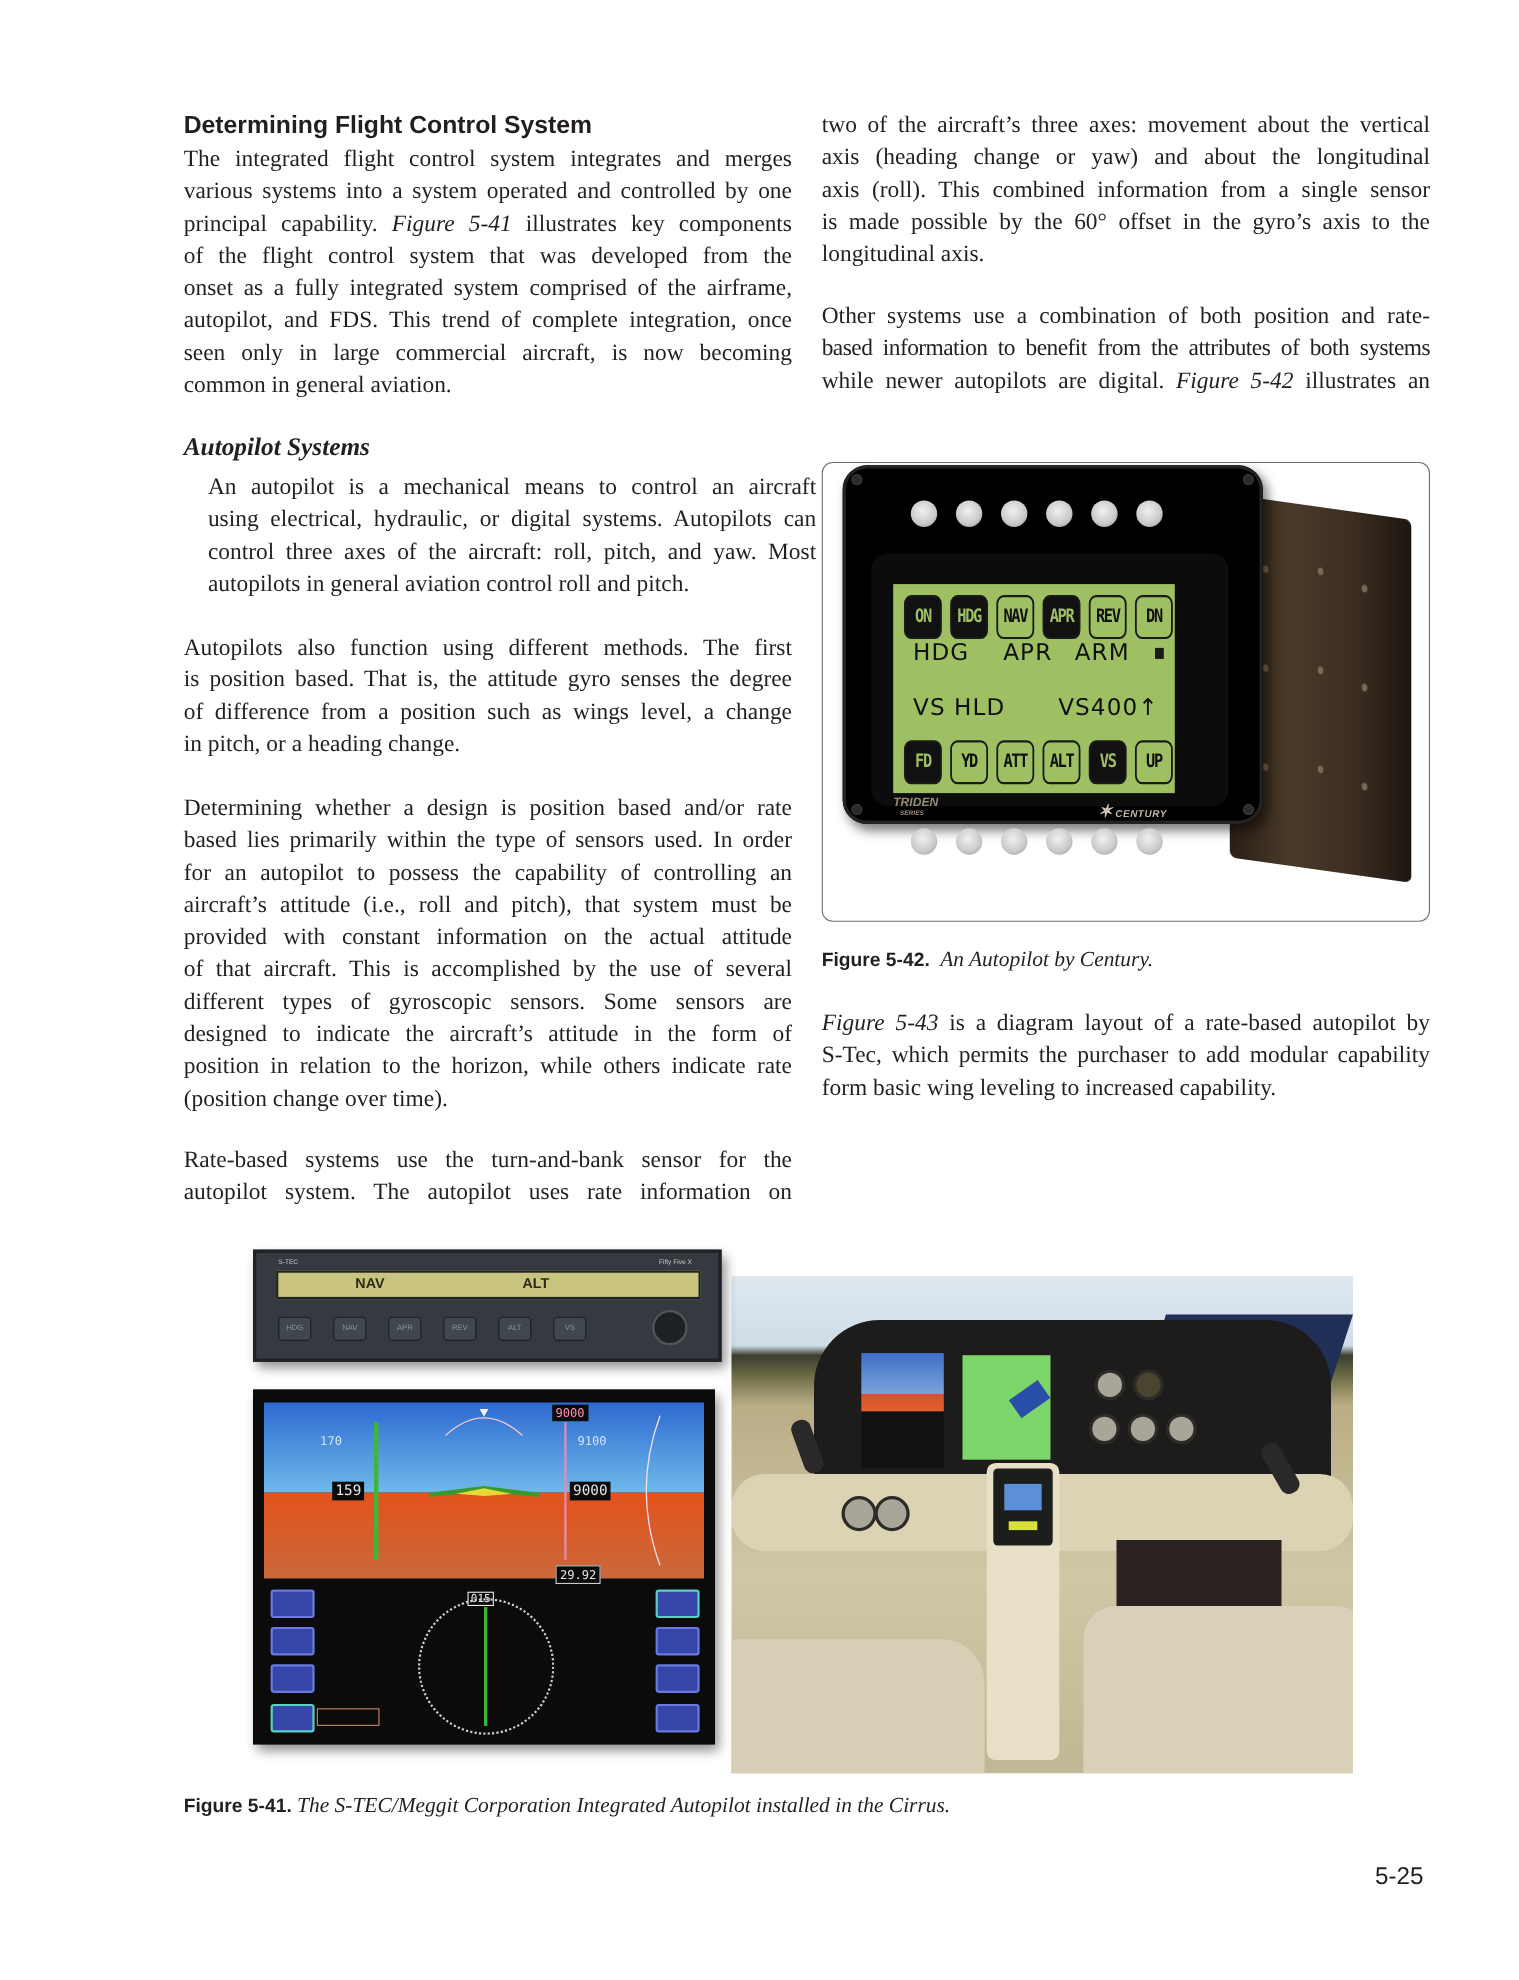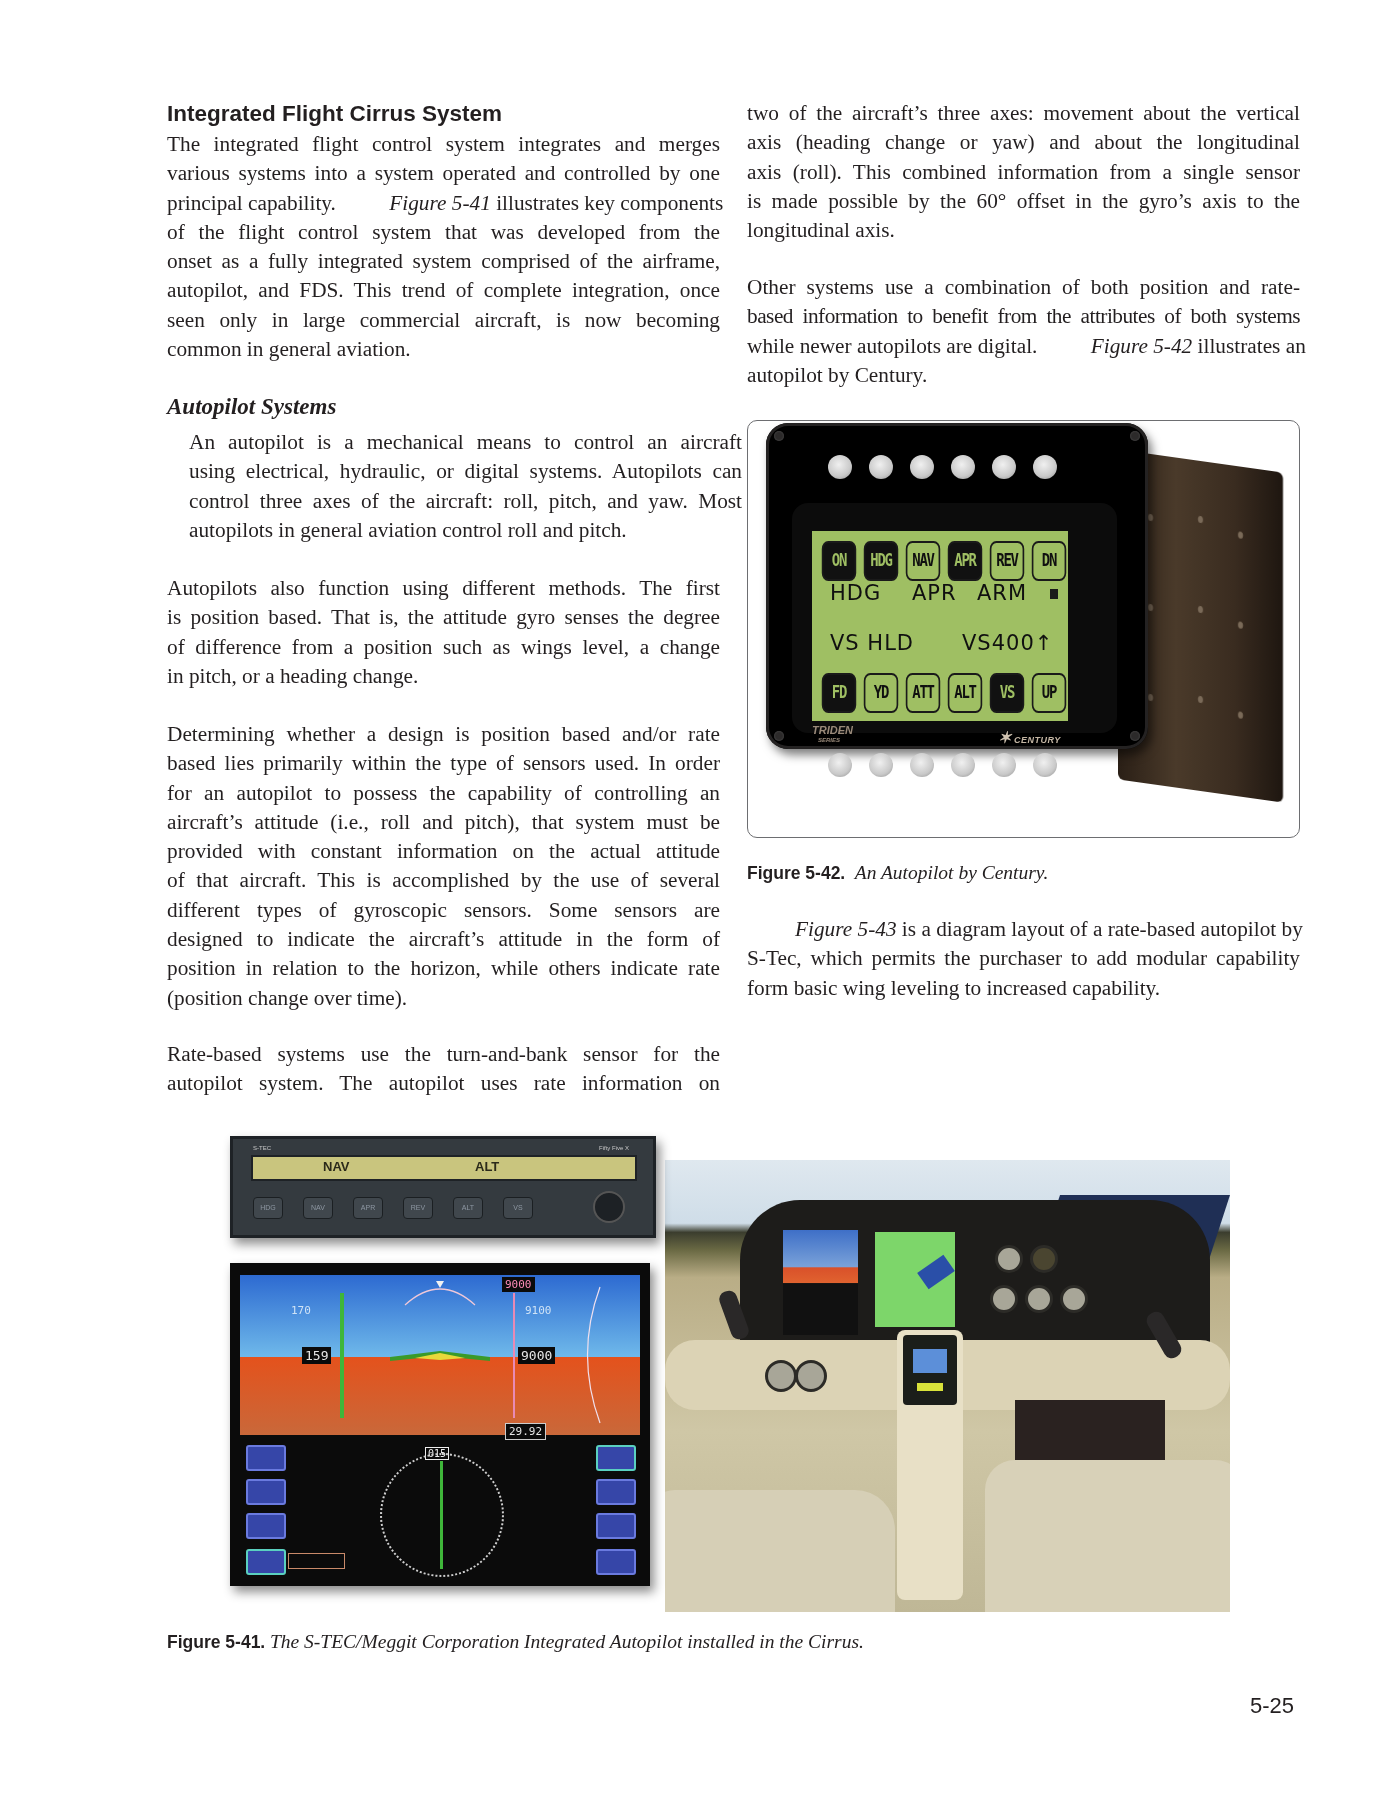--- a/index.html
+++ b/index.html
@@ -3,21 +3,21 @@
 <meta charset="utf-8">
 <style>
   html, body { margin:0; padding:0; background:#ffffff; }
   body { width:1381px; height:1800px; position:relative; overflow:hidden; color:#231f20; }
   .abs { position:absolute; }
   .h-sans { font-family:"Liberation Sans", sans-serif; font-weight:bold; font-size:22.5px; color:#231f20; }
   .h-ital { font-family:"Liberation Serif", serif; font-weight:bold; font-style:italic; font-size:23px; }
   .para { font-family:"Liberation Serif", serif; font-size:21.3px; line-height:29.3px; text-align:justify; margin:0; }
   .para .line { display:block; white-space:nowrap; text-align:justify; text-align-last:justify; height:29.3px; }
   .para .line.last { text-align-last:left; }
-  .para i { font-style:italic;margin-left:48px; }
+  .para i { font-style:italic; }
   .col-left { left:167px; width:553px; }
   .col-right { left:747px; width:553px; }
   .cap { font-size:19px; white-space:nowrap; }
   .cap b { font-family:"Liberation Sans", sans-serif; font-weight:bold; font-size:17.5px; }
   .cap i { font-family:"Liberation Serif", serif; font-style:italic; font-size:19.5px; }
   .pagenum { font-family:"Liberation Sans", sans-serif; font-size:22px; color:#231f20; }
 
   
   .fig42-frame { left:747px; top:420px; width:551px; height:416px; border:1.5px solid #6d6e71; border-radius:10px; background:#fff; overflow:hidden; }
   .ap-body { position:absolute; left:370px; top:40px; width:165px; height:330px;
@@ -79,21 +79,21 @@
   .pfd .readout { position:absolute; background:#0b0b0b; color:#e6e6e6; font-family:"DejaVu Sans Mono", monospace; font-size:11px; padding:1px 3px; }
   .pfd .wings { position:absolute; left:160px; top:88px; width:100px; height:14px; }
   .pfd .hsi { position:absolute; left:150px; top:190px; width:120px; height:120px; border-radius:50%; border:2px dotted #cfcfcf; }
   .pfd .hsi::after { content:""; position:absolute; left:58px; top:6px; width:3px; height:108px; background:#3fb63a; }
   .pfd .softkey { position:absolute; width:36px; height:22px; background:#3646a8; border:2px solid #6a7adf; border-radius:3px; }
   .pfd .hdgbox { position:absolute; left:195px; top:184px; font-family:"DejaVu Sans Mono", monospace; font-size:10px; color:#eee; border:1px solid #eee; padding:0 2px; background:#0b0b0b; }
 </style>
 </head>
 <body>
 
-<div class="abs h-sans" style="left:167px; top:101px;">Integrated Flight Cirrus System</div>
+<div class="abs h-sans" style="left:167px; top:101px;">Determining Flight Control System</div>
 
 <div class="abs para col-left" style="top:130px;">
   <span class="line">The integrated flight control system integrates and merges</span>
   <span class="line">various systems into a system operated and controlled by one</span>
   <span class="line"><span>principal capability. </span><i>Figure 5-41</i><span> illustrates key components</span></span>
   <span class="line">of the flight control system that was developed from the</span>
   <span class="line">onset as a fully integrated system comprised of the airframe,</span>
   <span class="line">autopilot, and FDS. This trend of complete integration, once</span>
   <span class="line">seen only in large commercial aircraft, is now becoming</span>
   <span class="line last">common in general aviation.</span>
@@ -138,21 +138,20 @@
   <span class="line">axis (heading change or yaw) and about the longitudinal</span>
   <span class="line">axis (roll). This combined information from a single sensor</span>
   <span class="line">is made possible by the 60° offset in the gyro’s axis to the</span>
   <span class="line last">longitudinal axis.</span>
 </div>
 
 <div class="abs para col-right" style="top:273px;">
   <span class="line">Other systems use a combination of both position and rate-</span>
   <span class="line" style="letter-spacing:-0.5px;">based information to benefit from the attributes of both systems</span>
   <span class="line"><span>while newer autopilots are digital. </span><i>Figure 5-42</i><span> illustrates an</span></span>
-  <span class="line last">autopilot by Century.</span>
 </div>
 
 <div class="abs fig42-frame">
   <div class="ap-body">
     <span class="rivet" style="left:30px; top:60px;"></span>
     <span class="rivet" style="left:80px; top:55px;"></span>
     <span class="rivet" style="left:120px; top:65px;"></span>
     <span class="rivet" style="left:30px; top:150px;"></span>
     <span class="rivet" style="left:80px; top:145px;"></span>
     <span class="rivet" style="left:120px; top:155px;"></span>

